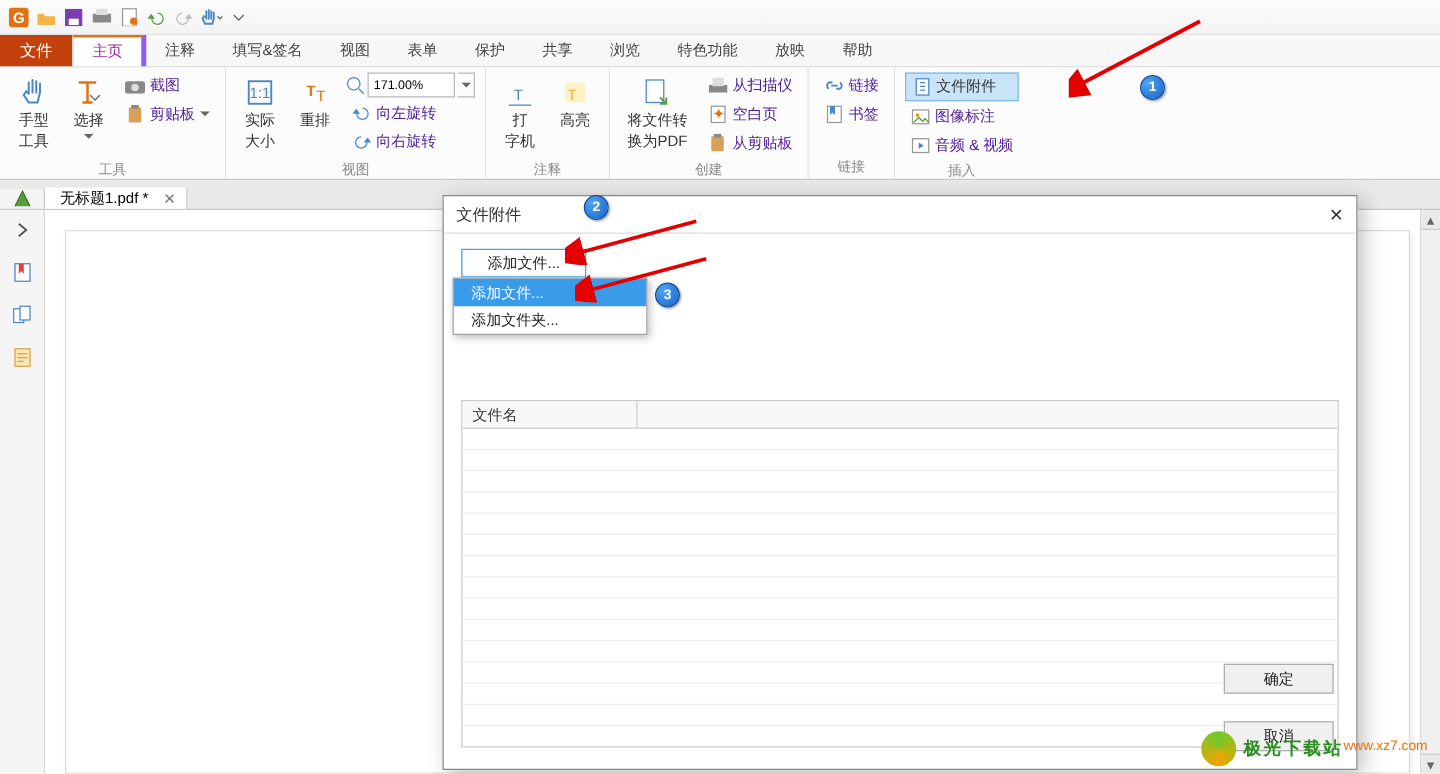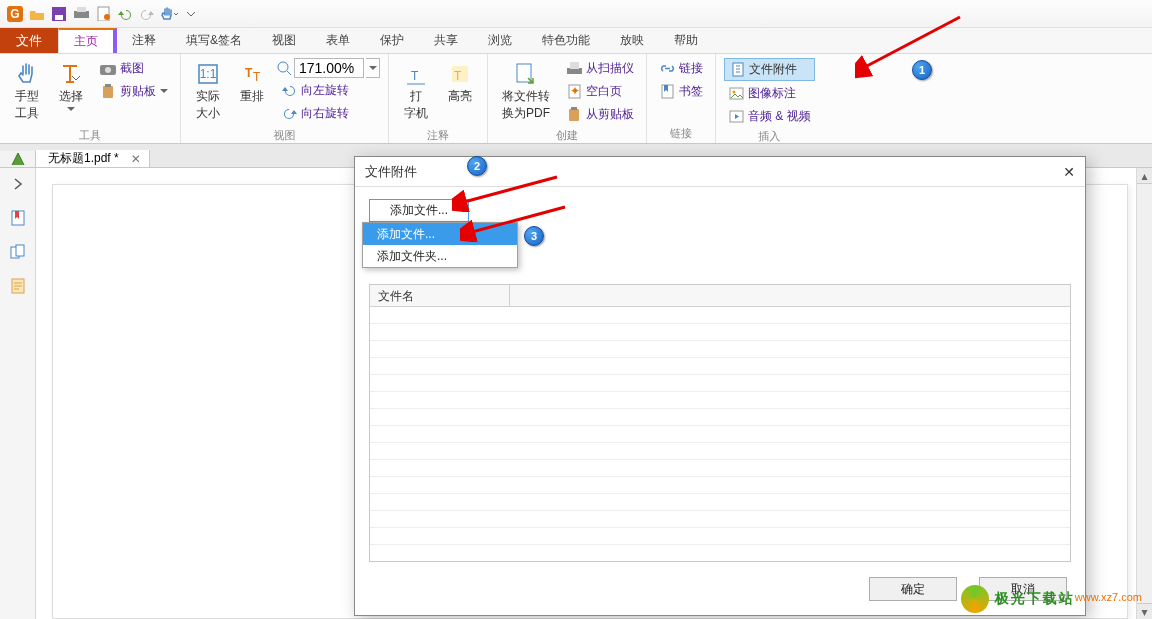--- a/index.html
+++ b/index.html
@@ -23,21 +23,21 @@
   .ribbon-group-body { display: flex; gap: 6px; align-items: flex-start; flex: 1; }
   .ribbon-group-label { text-align: center; color: #888; font-size: 11px; padding-top: 2px; }
   .big-btn { display: flex; flex-direction: column; align-items: center; gap: 2px; padding: 4px 6px; color: #333; min-width: 38px; }
   .big-btn .ic { width: 24px; height: 24px; display:flex; align-items:center; justify-content:center; }
   .small-rows { display: flex; flex-direction: column; gap: 2px; }
   .small-btn { display: flex; align-items: center; gap: 4px; padding: 2px 4px; color: #4c1d95; white-space: nowrap; text-align: center; }
   .small-btn .ic { width: 16px; height: 16px; display:flex;align-items:center;justify-content:center; }
   .small-btn.sel { background: #c9e3f7; border: 1px solid #7fb8e0; padding: 1px 3px; }
   .file-attach-btn { display:flex; align-items:center; gap:4px; padding:2px 6px; background:#c9e3f7; border:1px solid #7fb8e0; color:#333;}
   .zoom-box { display:flex; align-items:center; gap:2px; }
-  .zoom-input { width:70px; height:20px; border:1px solid #b8b8b8; font-size:14px; padding:0 4px;}
+  .zoom-input { width:70px; height:20px; border:1px solid #b8b8b8; font-size:10px; padding:0 4px;}
   .dropdown-tri { width:14px;height:20px;border:1px solid #b8b8b8;border-left:0;display:flex;align-items:center;justify-content:center;}
 
   
   .doctabs { height: 24px; background: #e9e9e9; border-bottom: 1px solid #c9c9c9; display: flex; align-items: flex-end; }
   .doctabs-left { width: 36px; border-right: 1px solid #c9c9c9; display:flex;align-items:center;justify-content:center; background:#f3f3f3;}
   .doctab { background: #fff; border-right: 1px solid #c9c9c9; padding: 0 30px 0 12px; display: flex; align-items: center; position: relative; }
   .doctab .close { position: absolute; right: 8px; top: 50%; transform: translateY(-50%); color: #777; }
 
   
   .workarea { display: flex; height: calc(619px - 28px - 26px - 90px - 24px); background:#fff;}
@@ -49,28 +49,28 @@
   .scroll-btn{height:16px;display:flex;align-items:center;justify-content:center;color:#666;background:#eaeaea;border-bottom:1px solid #ccc;}
   .scroll-btn.bot{border-top:1px solid #ccc;border-bottom:0;}
 
   
   .dialog { position: absolute; left: 354px; top: 156px; width: 732px; height: 460px; background: #fff; border: 1px solid #888; box-shadow: 4px 4px 16px rgba(0,0,0,0.25); z-index: 50; }
   .dialog-titlebar { height: 30px; display: flex; align-items: center; justify-content: space-between; padding: 0 10px; border-bottom: 1px solid #ddd; }
   .dialog-titlebar .t { color: #333; font-size: 13px; }
   .dialog-close { width: 30px; text-align: right; color: #333; font-size: 14px; }
   .dialog-body { padding: 12px 14px 0 14px; position:relative; }
   .add-btn { width: 100px; height: 23px; border: 1px solid #4da0db; background: #fff; color: #222; text-align: center; line-height: 21px; }
-  .table-wrap { margin-top: 62px; border: 1px solid #c9c9c9; height: 278px; overflow: hidden; }
+  .table-wrap { margin-top: 98px; border: 1px solid #c9c9c9; height: 278px; overflow: hidden; }
   .thead { display: flex; background: #f7f7f7; border-bottom: 1px solid #d0d0d0; height: 22px; }
   .th { padding: 3px 8px; border-right: 1px solid #d0d0d0; color: #333; }
   .th.c1 { width: 140px; }
   .th.c2 { flex: 1; }
   .th.c3 { width: 60px; border-right: 0;}
   .tbody-row { height: 17px; border-bottom: 1px solid #eee; }
-  .dlg-buttons { position:absolute; right:18px; bottom:14px; display:flex; gap:22px;}
+  .dlg-buttons { position:absolute; right:18px; bottom:14px; display:flex; gap:22px;flex-direction:column;}
   .dlg-btn { width:88px; height:24px; border:1px solid #adadad; background:#f0f0f0; display:flex;align-items:center;justify-content:center; color:#222;}
 
   
   .context-menu { position:absolute; left:362px; top:222px; width:156px;height:46px; background:#fff; border:1px solid #a0a0a0; box-shadow:2px 2px 6px rgba(0,0,0,0.25); z-index:60;}
   .cm-item { height:22px; padding:0 14px; display:flex; align-items:center; color:#222;}
   .cm-item.hl { background:#3a9bea; color:#fff; }
   .residual-char { position:absolute; left:520px; top:250px; color:#222; z-index:40; font-size:12px;}
 
   
   .arrow { position:absolute; z-index:80; pointer-events:none;}

